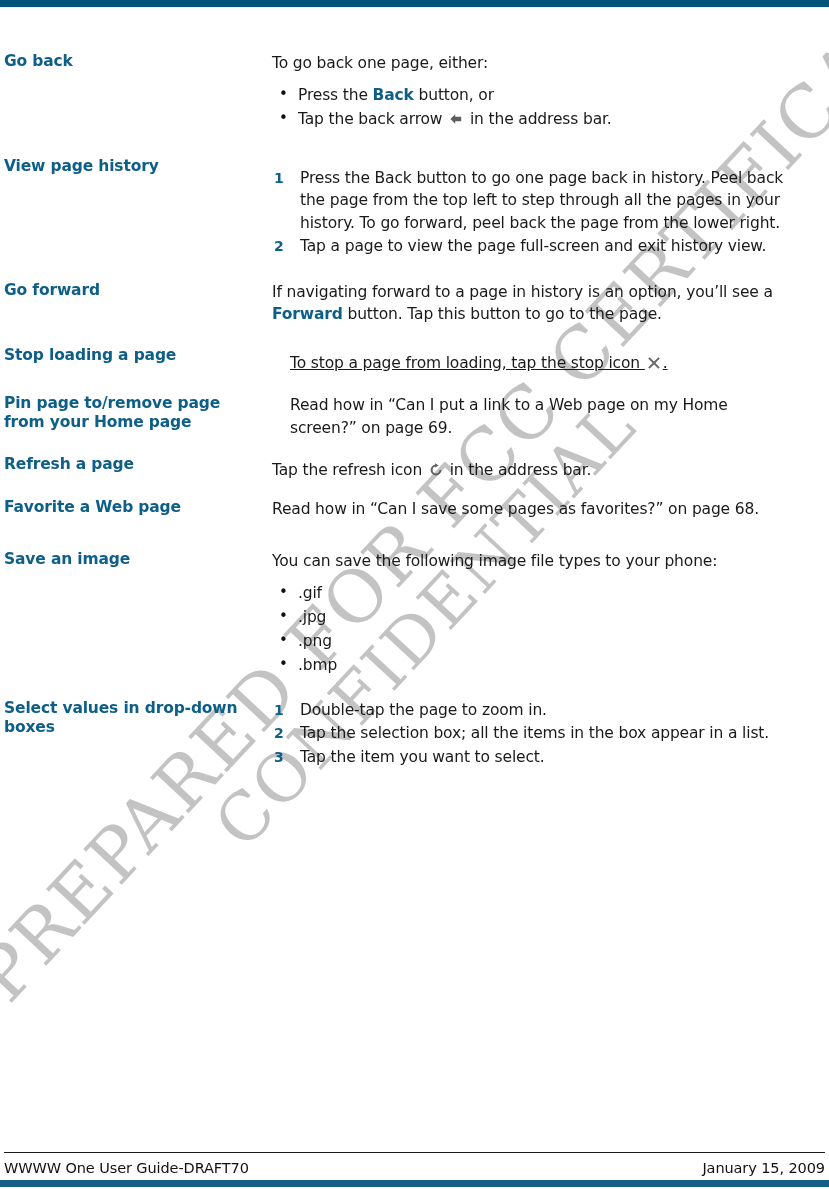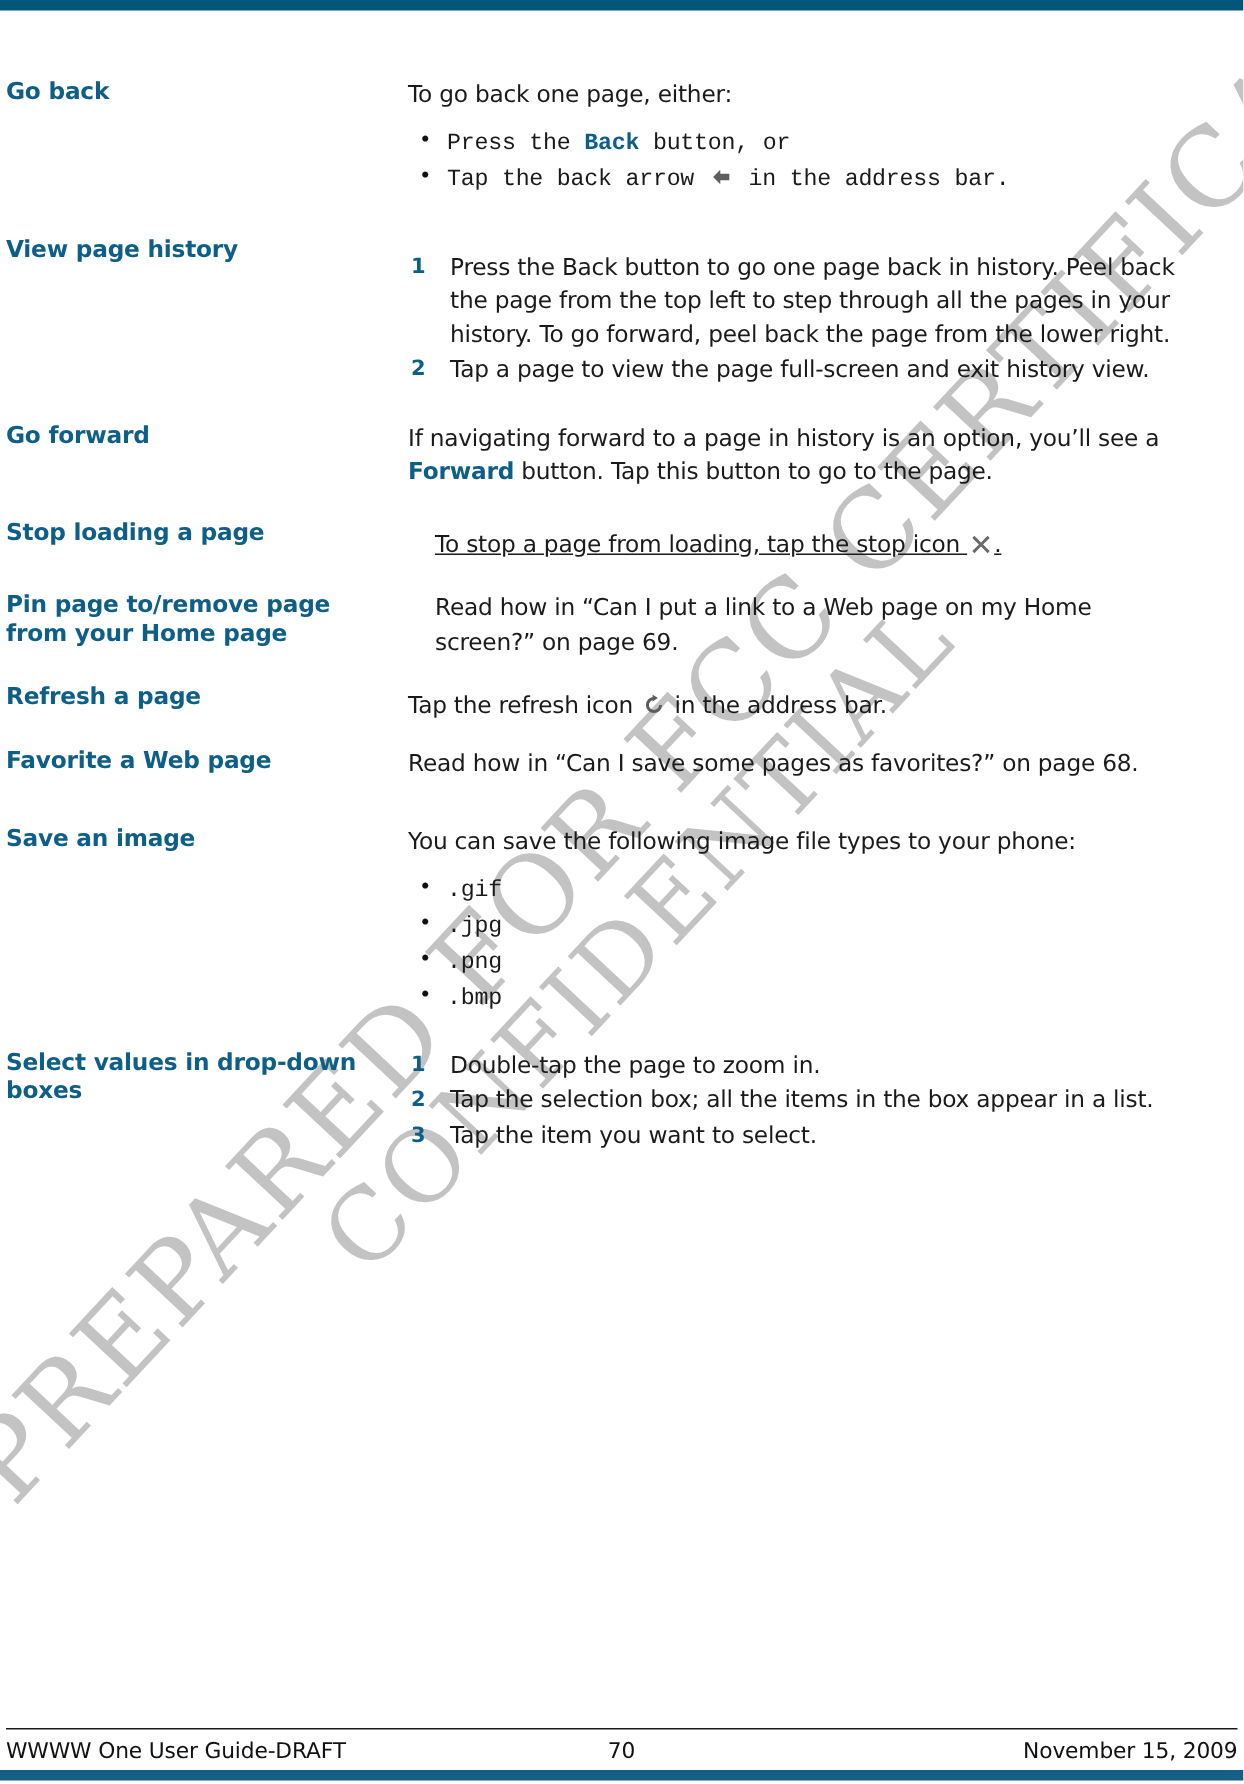--- a/index.html
+++ b/index.html
@@ -121,21 +121,20 @@
   b.kw {
     color: #0e5f87;
     font-weight: bold;
   }
 
   
   ul.bl {
     list-style: none;
     margin: 8px 0 0 0;
     padding: 0;
-    font-family: Liberation Mono, monospace;
   }
   ul.bl li {
     position: relative;
     padding-left: 26px;
     font-size: 15.5px;
     line-height: 24px;
     letter-spacing: -0.15px;
   }
   ul.bl li::before {
     content: "\2022";
@@ -191,21 +190,20 @@
     display: flex;
     align-items: baseline;
     font-size: 14.5px;
     letter-spacing: -0.1px;
     color: #111;
     z-index: 10;
   }
   .f-left { flex: 0 0 auto; }
   .f-center {
     flex: 1 1 auto;
-    text-align: center;
     padding-right: 84px;
   }
   .f-right { flex: 0 0 auto; margin-left: auto; }
 
   
   .r-gap-a { margin-top: 0px; }
   .r-gap-b { margin-top: 26px; }
   .r-gap-c { margin-top: 22px; }
   .r-gap-d { margin-top: 20px; gap: 18px; }
   .r-gap-e { margin-top: 16px; }
@@ -331,18 +329,18 @@
       </div>
     </div>
 
   </div>
 
   <div class="rule-bottom-thin"></div>
 
   <div class="footer">
     <div class="f-left">WWWW One User Guide-DRAFT</div>
     <div class="f-center">70</div>
-    <div class="f-right">November 15, 2009</div>
+    <div class="f-right">January 15, 2009</div>
   </div>
 
   <div class="rule-bottom"></div>
 
 </div>
 
 </body></html>

